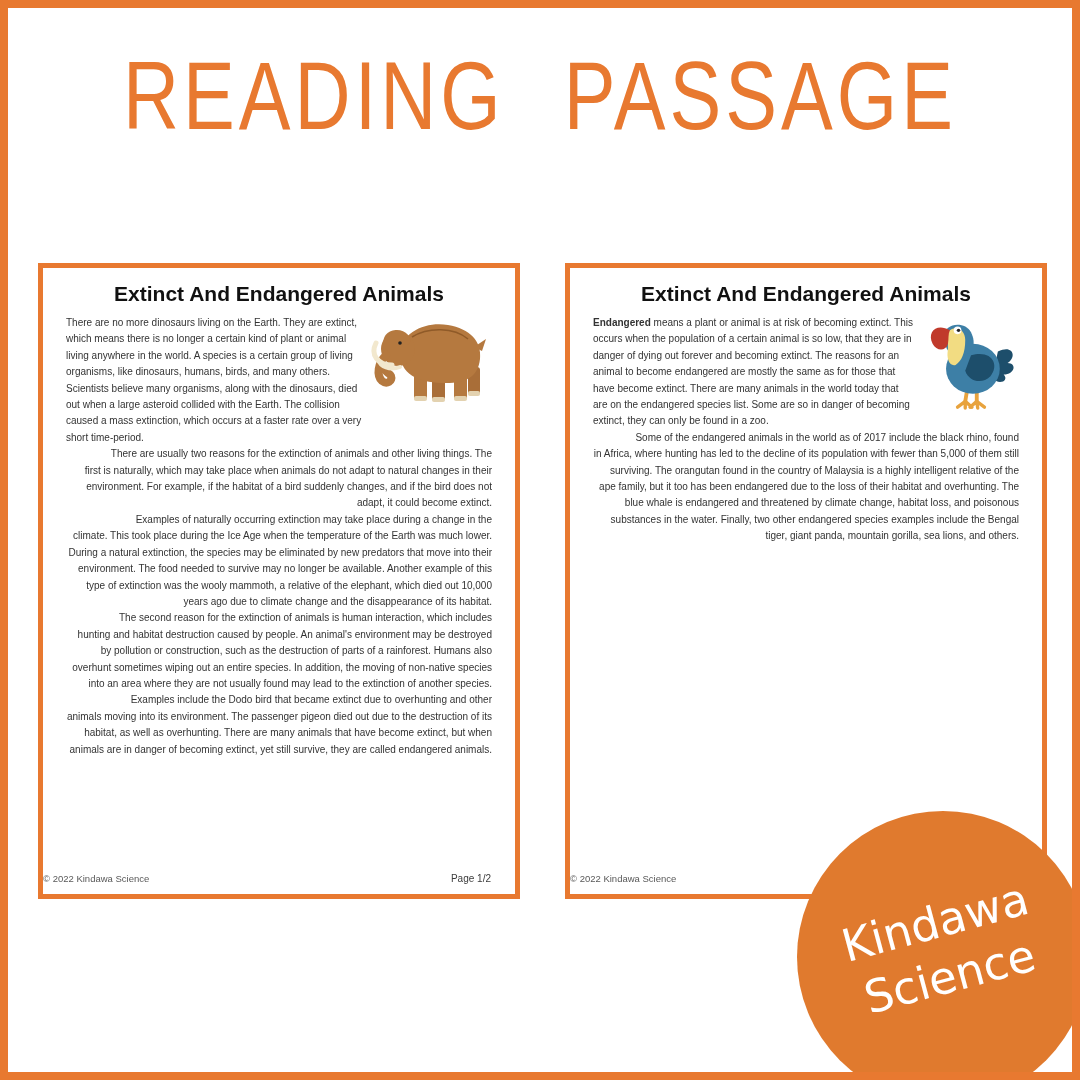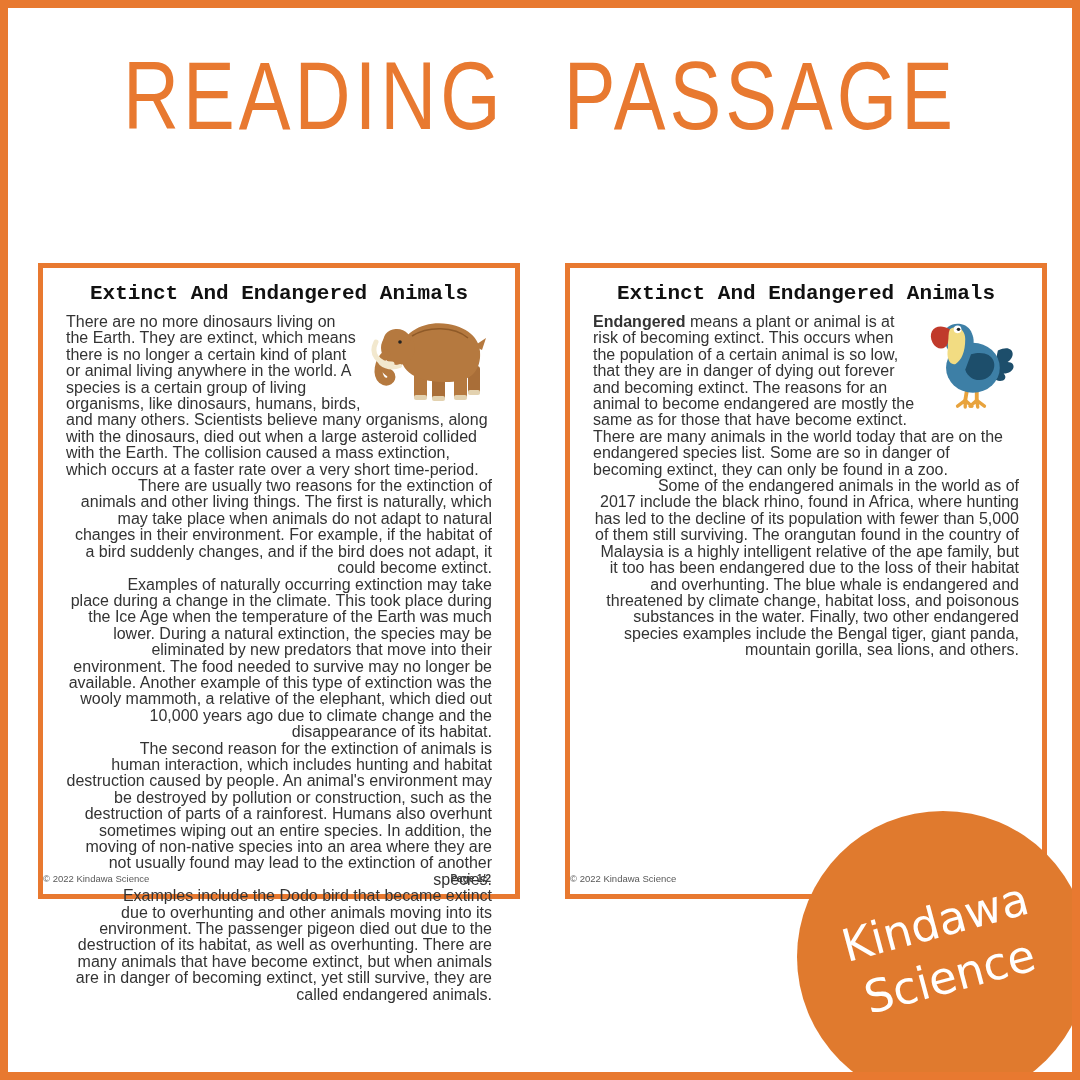--- a/index.html
+++ b/index.html
@@ -37,49 +37,49 @@
     border:5px solid #E87930;
     box-sizing:border-box;
     padding:12px 23px 30px 23px;
     z-index:10;
   }
   .page1{left:38px;}
   .page2{left:565px;}
   .passage-heading{
     margin:2px 0 9px 0;
     text-align:center;
-    font-family:Liberation Mono, monospace;
+    font-family:Liberation Sans, sans-serif;
     font-weight:bold;
     font-size:21px;
     letter-spacing:0px;
     color:#111111;
   }
   .page-body{
-    font-size:16px;
+    font-size:10px;
     line-height:16.4px;
     color:#333333;
     text-align:left;
   }
   .page-body p{margin:0;}
   .page-body p.indent{text-indent:34px;text-align:right;}
   .float-img{
     float:right;
     margin:0 0 4px 8px;
     shape-margin:6px;
   }
   .pfooter{
     position:absolute;left:0;right:0;bottom:7px;height:14px;
   }
   .pfooter .copyright{
     display:block;
     font-size:9.5px;color:#595959;
   }
   .pfooter .pageno{
     position:absolute;right:24px;top:0;
-    font-size:10px;font-weight:bold;color:#3b3b3b;
+    font-size:10px;font-weight:normal;color:#3b3b3b;
   }
   .badge{
     position:absolute;
     left:797px;top:811px;
     width:292px;height:292px;
     border-radius:50%;
     background:#E07A2E;
     z-index:40;
     display:flex;align-items:center;justify-content:center;
   }

